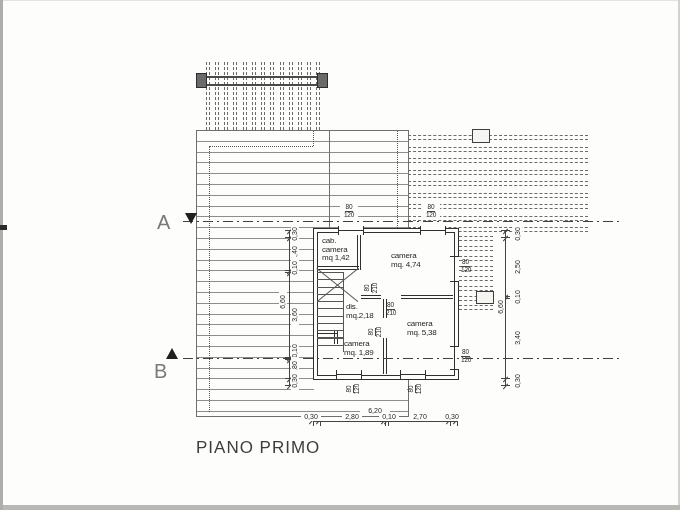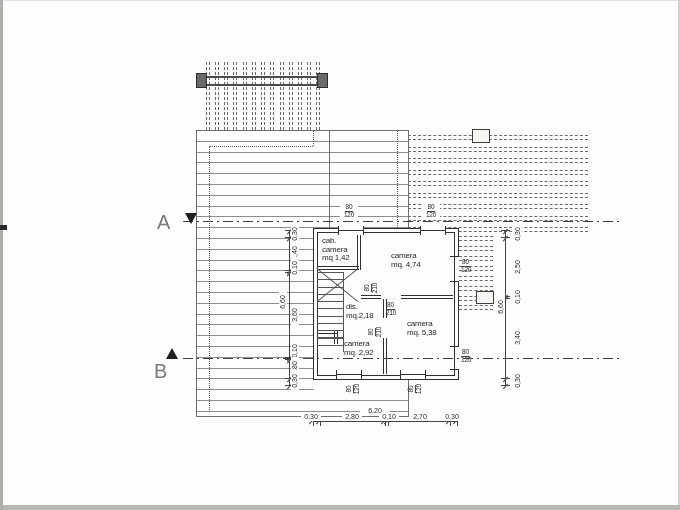--- a/index.html
+++ b/index.html
@@ -183,21 +183,21 @@
   <div class="abs rlabel" style="left:346px;top:303px;">
     <div>dis.</div>
     <div>mq.2,18</div>
   </div>
   <div class="abs rlabel" style="left:407px;top:320px;">
     <div>camera</div>
     <div>mq.  5,38</div>
   </div>
   <div class="abs rlabel" style="left:344px;top:340px;">
     <div>camera</div>
-    <div>mq.  2,92</div>
+    <div>mq.  1,89</div>
   </div>
 
   <div class="abs secline" style="left:183px;top:221px;width:440px;"></div>
   <div class="abs tri-down" style="left:185px;top:213px;"></div>
   <div class="abs seclet" style="left:157px;top:211px;">A</div>
   <div class="abs secline" style="left:183px;top:358px;width:440px;"></div>
   <div class="abs tri-up" style="left:166px;top:348px;"></div>
   <div class="abs seclet" style="left:154px;top:360px;">B</div>
   <div class="abs" style="left:0;top:225px;width:7px;height:5px;background:#2b2b2b;"></div>
 
@@ -240,14 +240,15 @@
   <div class="abs tickh" style="left:501px;top:298px;"></div>
   <div class="abs tickh" style="left:501px;top:378px;"></div>
   <div class="abs tickh" style="left:501px;top:385px;"></div>
   <div class="abs dimlabel rot" style="left:514px;top:245px;width:22px;">0,30</div>
   <div class="abs dimlabel rot" style="left:514px;top:278px;width:22px;">2,50</div>
   <div class="abs dimlabel rot" style="left:514px;top:308px;width:22px;">0,10</div>
   <div class="abs dimlabel rot" style="left:514px;top:349px;width:22px;">3,40</div>
   <div class="abs dimlabel rot" style="left:514px;top:392px;width:22px;">0,30</div>
   <div class="abs dimlabel rot" style="left:497px;top:318px;width:22px;">6,60</div>
 
+  <div class="abs title" style="left:196px;top:438px;">PIANO PRIMO</div>
 
 </div>
 
 </body></html>

